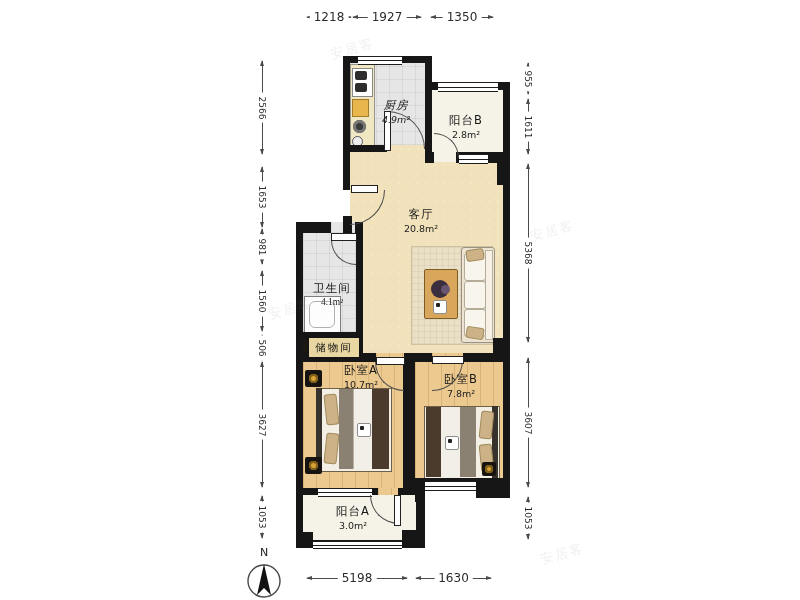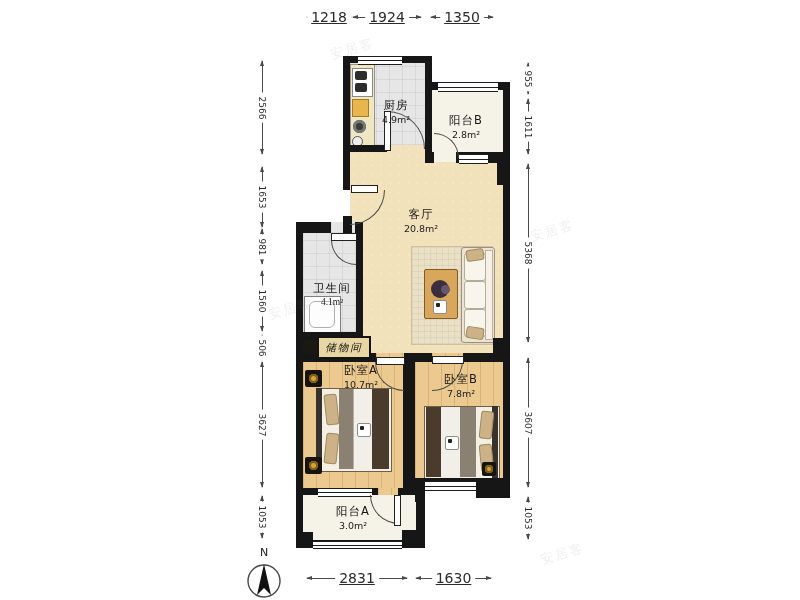--- a/index.html
+++ b/index.html
@@ -31,21 +31,21 @@
   .rlabel{position:absolute;transform:translate(-50%,-50%);text-align:center;color:#171717;white-space:nowrap;}
   .rlabel .nm{font-size:11.5px;letter-spacing:1px;}
   .rlabel .ar{font-size:9.5px;margin-top:1px;color:#222;}
   .plate{position:absolute;background:#e9d7a3;border:2px solid #141414;display:flex;align-items:center;justify-content:center;
          font-size:10.5px;letter-spacing:2px;color:#111;}
   
   .dimh{position:absolute;height:14px;}
   .dimh .line{position:absolute;left:1px;right:1px;top:7px;border-top:1px solid #4a4a4a;}
   .dimh .line::before{content:"";position:absolute;left:-1px;top:-3px;border-right:6px solid #4a4a4a;border-top:2.5px solid transparent;border-bottom:2.5px solid transparent;}
   .dimh .line::after{content:"";position:absolute;right:-1px;top:-3px;border-left:6px solid #4a4a4a;border-top:2.5px solid transparent;border-bottom:2.5px solid transparent;}
-  .dimh .val{position:absolute;left:50%;top:1px;transform:translateX(-50%);background:#fff;padding:0 4px;font-size:14px;color:#2b2b2b;line-height:12px;text-decoration:underline;}
+  .dimh .val{position:absolute;left:50%;top:1px;transform:translateX(-50%);background:#fff;padding:0 4px;font-size:12px;color:#2b2b2b;line-height:12px;}
   .dimv{position:absolute;width:14px;}
   .dimv .line{position:absolute;top:1px;bottom:1px;left:7px;border-left:1px solid #4a4a4a;}
   .dimv .line::before{content:"";position:absolute;top:-1px;left:-3px;border-bottom:6px solid #4a4a4a;border-left:2.5px solid transparent;border-right:2.5px solid transparent;}
   .dimv .line::after{content:"";position:absolute;bottom:-1px;left:-3px;border-top:6px solid #4a4a4a;border-left:2.5px solid transparent;border-right:2.5px solid transparent;}
   .dimv .val{position:absolute;top:50%;left:50%;transform:translate(-50%,-50%);background:#fff;padding:4px 0;writing-mode:vertical-rl;font-size:9px;color:#2b2b2b;}
   
   .nstand{position:absolute;background:#171310;border-radius:2px;}
   .nstand::after{content:"";position:absolute;left:22%;top:22%;width:56%;height:56%;border-radius:50%;
                  background:#d9a437;box-shadow:inset 0 0 0 2px #7d5f18;}
   .pillow{position:absolute;background:#cdb288;border:1px solid #9f8a5c;border-radius:3px;}
@@ -166,37 +166,37 @@
   <div class="leaf" style="left:351px;top:185px;width:25px;height:6px;"></div>
   <div class="arc bl" style="left:331px;top:240px;width:24px;height:24px;"></div>
   <div class="leaf" style="left:331px;top:233px;width:24px;height:6px;"></div>
   <div class="arc bl" style="left:375px;top:362px;width:28px;height:28px;"></div>
   <div class="leaf" style="left:376px;top:357px;width:27px;height:6px;"></div>
   <div class="arc br" style="left:432px;top:360px;width:30px;height:30px;"></div>
   <div class="leaf" style="left:432px;top:356px;width:30px;height:6px;"></div>
   <div class="arc bl" style="left:370px;top:495px;width:28px;height:28px;"></div>
   <div class="leaf" style="left:394px;top:495px;width:5px;height:29px;"></div>
 
-  <div class="rlabel" style="left:396px;top:111px;">
+  <div class="rlabel" style="left:396px;top:111px;font-style:italic;">
     <div class="nm">厨房</div>
     <div class="ar">4.9m²</div>
   </div>
   <div class="rlabel" style="left:466px;top:126px;">
     <div class="nm">阳台B</div>
     <div class="ar">2.8m²</div>
   </div>
   <div class="rlabel" style="left:421px;top:220px;">
     <div class="nm">客厅</div>
     <div class="ar">20.8m²</div>
   </div>
   <div class="rlabel" style="left:332px;top:294px;font-family:Liberation Serif, serif;">
     <div class="nm">卫生间</div>
     <div class="ar">4.1m²</div>
   </div>
-  <div class="plate" style="left:317px;top:336px;width:50px;height:19px;font-style:italic;">
+  <div class="plate" style="left:307px;top:336px;width:50px;height:19px;">
     <span>储物间</span>
   </div>
   <div class="rlabel" style="left:361px;top:376px;">
     <div class="nm">卧室A</div>
     <div class="ar">10.7m²</div>
   </div>
   <div class="rlabel" style="left:461px;top:385px;">
     <div class="nm">卧室B</div>
     <div class="ar">7.8m²</div>
   </div>
@@ -204,21 +204,21 @@
     <div class="nm">阳台A</div>
     <div class="ar">3.0m²</div>
   </div>
 
   <div class="dimh" style="left:306px;top:10px;width:46px;">
     <div class="line"></div>
       <span class="val">1218</span>
     </div>
   <div class="dimh" style="left:352px;top:10px;width:70px;">
     <div class="line"></div>
-      <span class="val">1924</span>
+      <span class="val">1927</span>
     </div>
   <div class="dimh" style="left:430px;top:10px;width:64px;">
     <div class="line"></div>
       <span class="val">1350</span>
     </div>
 
   <div class="dimv" style="left:255px;top:60px;height:95px;">
     <div class="line"></div>
       <span class="val">2566</span>
     </div>
@@ -263,21 +263,21 @@
     <div class="line"></div>
       <span class="val">3607</span>
     </div>
   <div class="dimv" style="left:521px;top:496px;height:44px;">
     <div class="line"></div>
       <span class="val">1053</span>
     </div>
 
   <div class="dimh" style="left:306px;top:571px;width:102px;">
     <div class="line"></div>
-      <span class="val">2831</span>
+      <span class="val">5198</span>
     </div>
   <div class="dimh" style="left:415px;top:571px;width:77px;">
     <div class="line"></div>
       <span class="val">1630</span>
     </div>
 
   <div class="a" style="left:238px;top:546px;width:52px;height:54px;">
     <div style="position:absolute;left:0;top:0;width:52px;text-align:center;font-size:11px;color:#222;">N</div>
     <svg width="52" height="42" style="position:absolute;left:0;top:13px;" viewBox="0 0 52 42">
       <circle cx="26" cy="22" r="16" fill="none" stroke="#4a4a4a" stroke-width="1.4"></circle>

